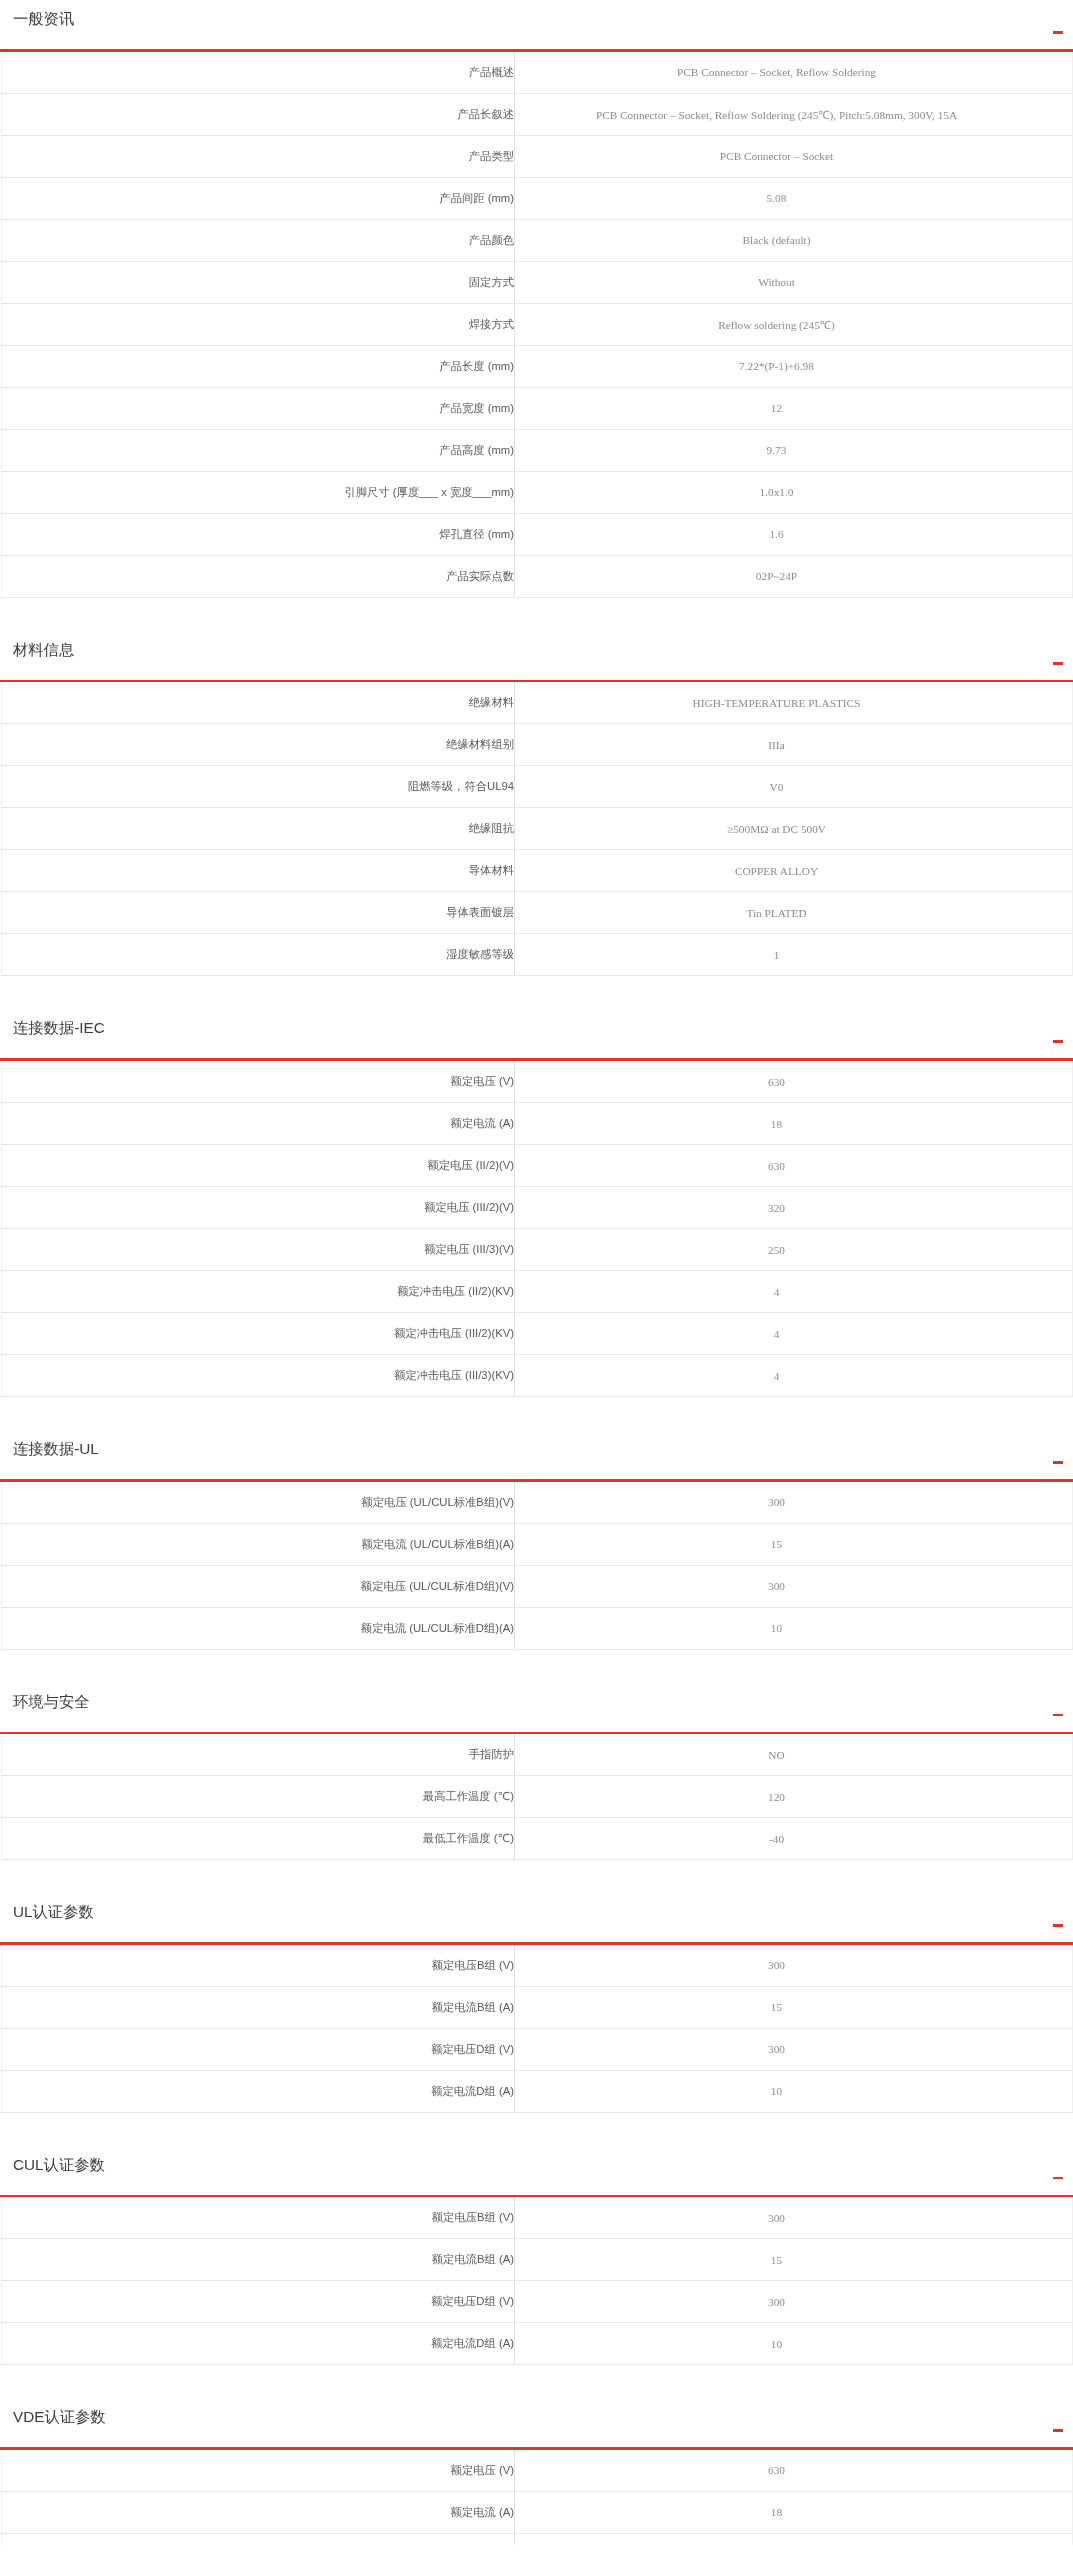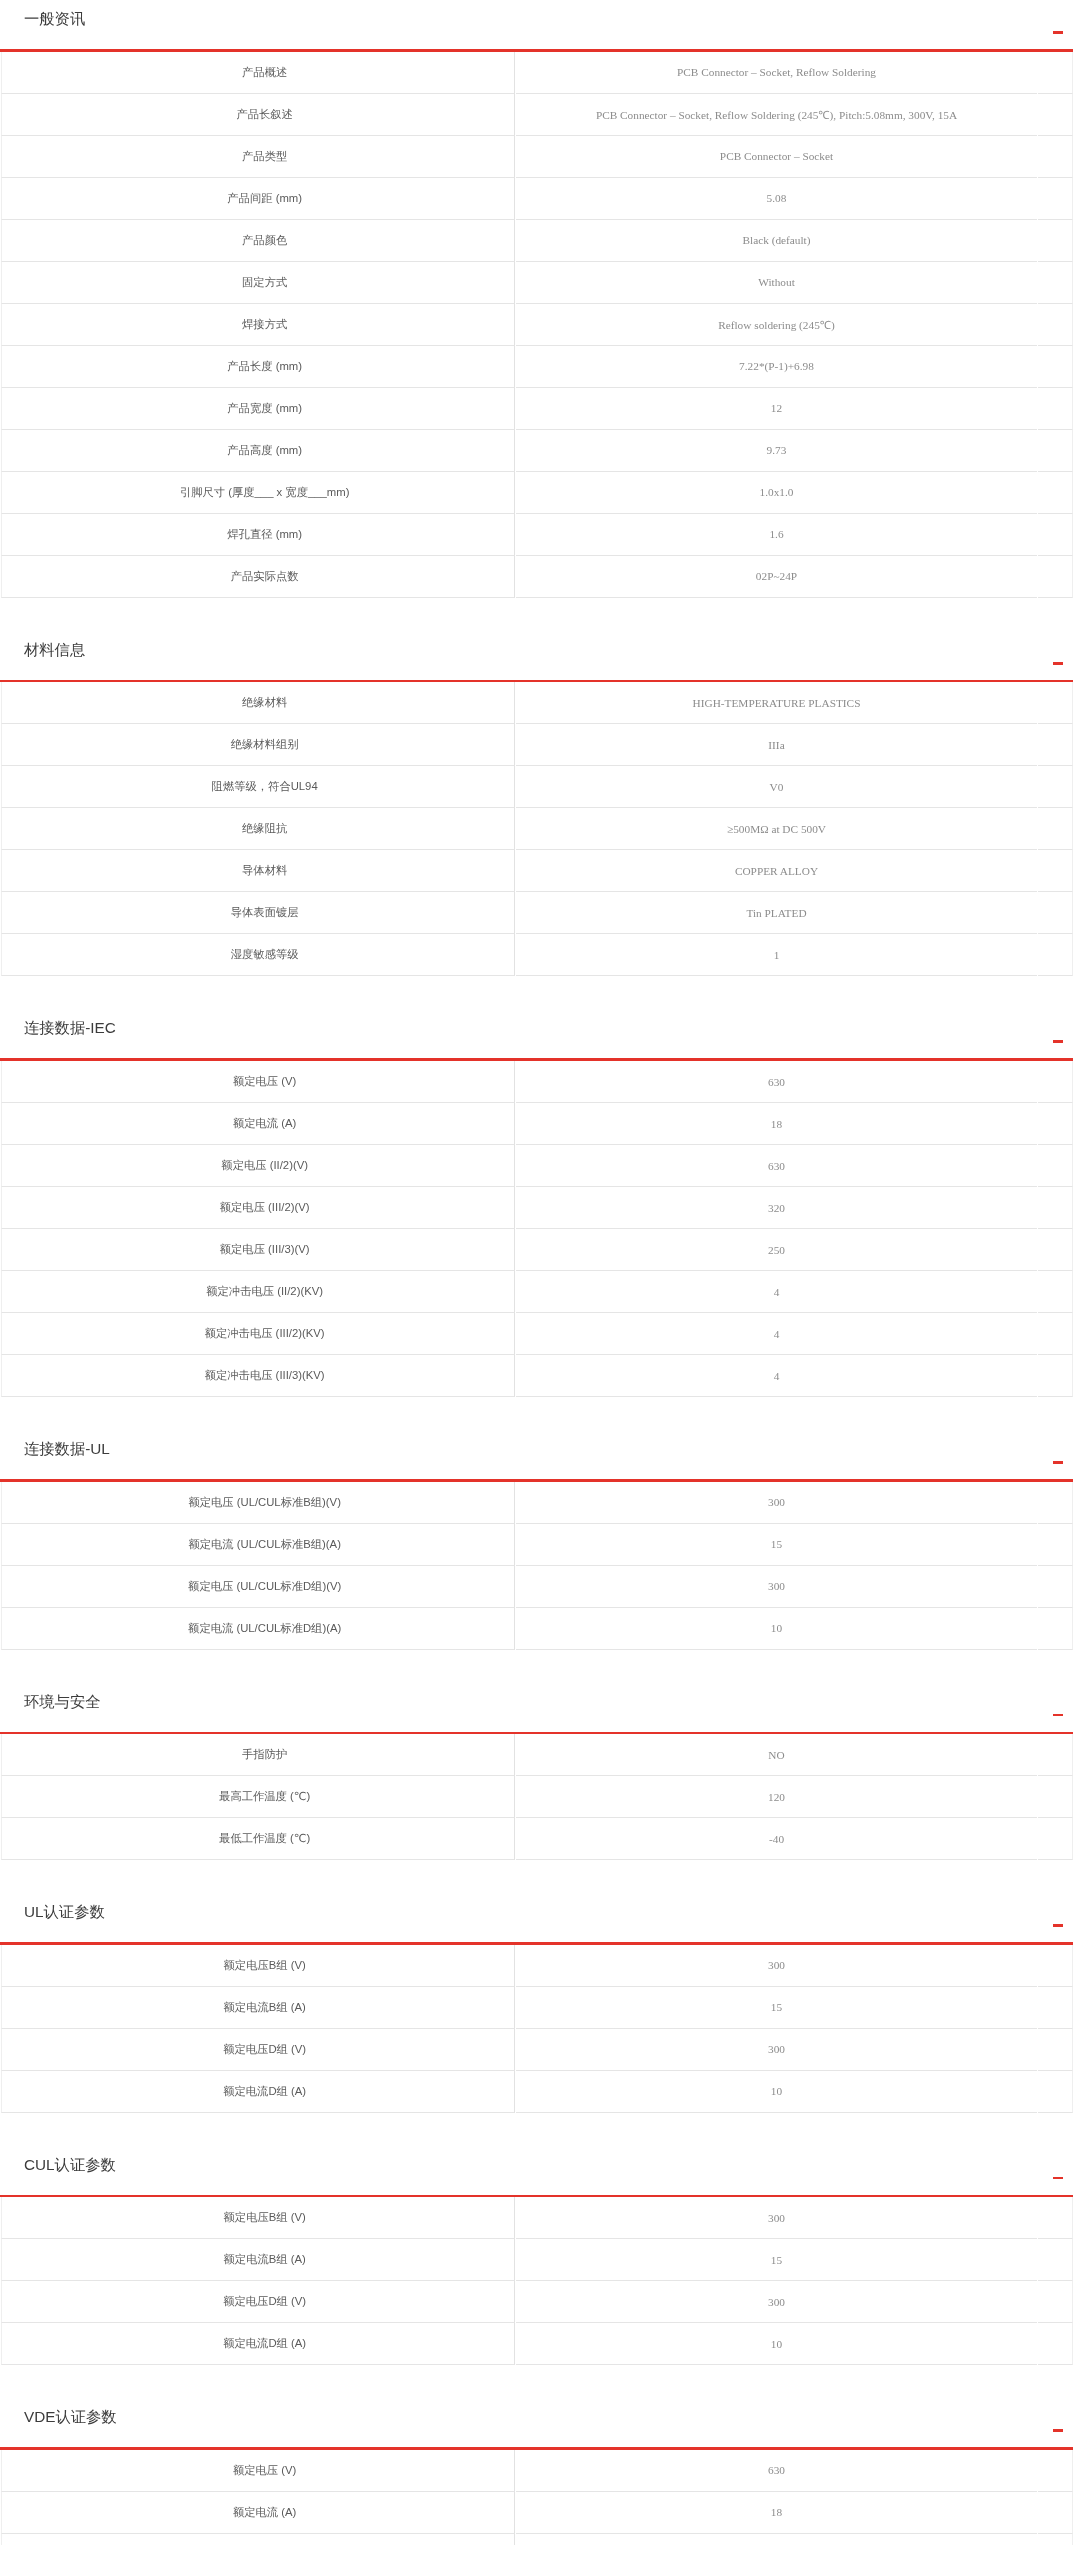--- a/index.html
+++ b/index.html
@@ -3,37 +3,37 @@
 <meta charset="utf-8">
 <style>
   :root { --accent:#e4332a; --border:#e5e5e5; --border-light:#efefef; }
   html,body { margin:0; padding:0; background:#ffffff; }
   body { width:1074px; font-family:"Liberation Sans","DejaVu Sans",sans-serif; }
   .page { width:1074px; overflow:hidden; }
 
   .spec-section { margin-top:42px; }
   .spec-section:first-child { margin-top:9.3px; }
 
-  .section-header { position:relative; padding-left:24px; margin-bottom:12.6px; }
+  .section-header { position:relative; padding-left:13px; margin-bottom:12.6px; }
   .section-title { margin:0; font-size:15.3px; line-height:20px; font-weight:500; color:#3c3c3c; }
   .collapse-btn { position:absolute; right:10.6px; bottom:-6.6px; width:10.6px; height:6.6px;
                   background:transparent; border:none; padding:0; margin:0; cursor:pointer; }
   .minus-icon { display:block; width:10px; height:2.7px; background:var(--accent); }
 
   .dotted-strip { height:7.3px;
     background-image: radial-gradient(circle, #d0d0d0 0.6px, rgba(255,255,255,0) 0.7px);
     background-size:2px 2px; }
   .red-line { height:2.7px; background:var(--accent); }
 
   table.spec-table { width:100%; border-collapse:separate; border-spacing:1.3px 0; table-layout:fixed; }
   col.col-label { width:514px; }
   col.col-extra { width:35px; }
   td { height:41px; padding:0; font-size:11.3px; vertical-align:middle;
        border-bottom:0.7px solid var(--border); background:#fff; }
-  td.cell-label { color:#5a5a5a; text-align:center; padding-left:13.3px;
+  td.cell-label { color:#5a5a5a; text-align:right; padding-left:13.3px;
        border-left:0.7px solid var(--border-light); border-right:0.7px solid #e2e2e2; }
   td.cell-value { color:#8c8c8c; text-align:center;font-family:Liberation Serif, serif; }
   td.cell-extra { border-right:0.7px solid var(--border-light); }
   tr.partial-row td { height:11.3px; border-bottom:none; }
 </style>
 </head>
 <body>
 
 <div class="page">
   <div id="sections-root">

